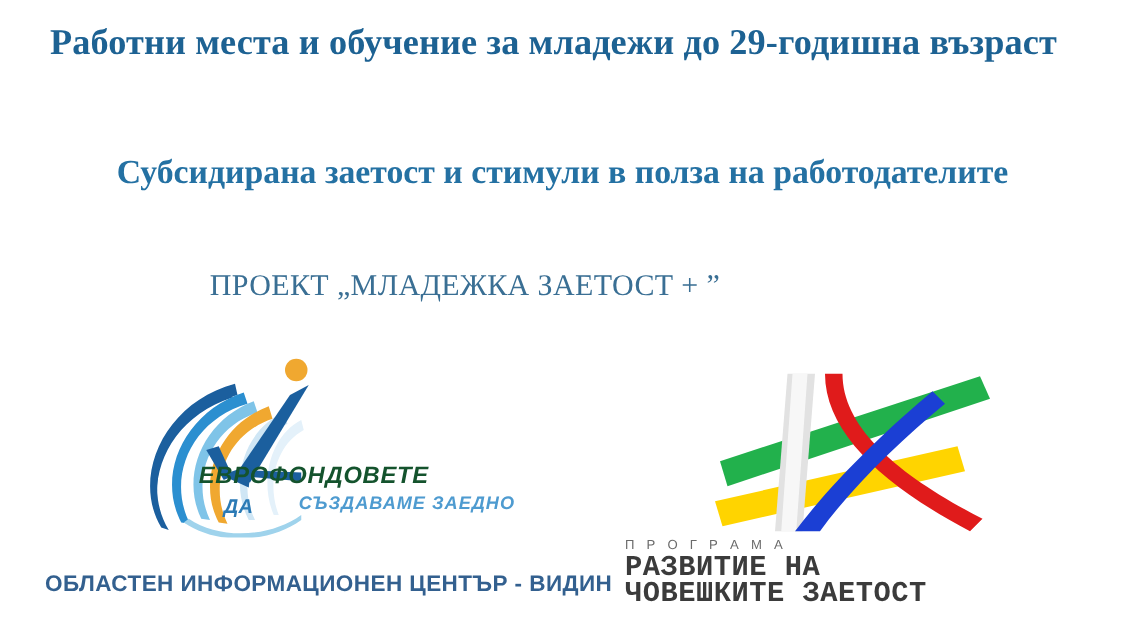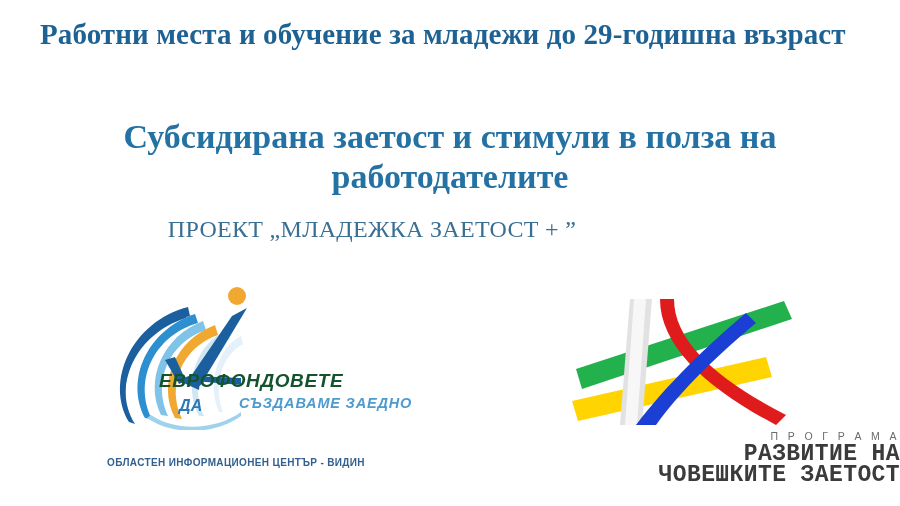--- a/index.html
+++ b/index.html
@@ -37,21 +37,21 @@
   .subtitle-block {
     position: absolute;
     left: 0;
     top: 117px;
     width: 900px;
     text-align: center;
   }
   .subtitle {
     font-family: "Liberation Serif", serif;
     font-weight: bold;
-    font-size: 34px;
+    font-size: 27px;
     line-height: 40px;
     color: #2471a3;
     padding: 0 70px;
   }
 
   .project-block {
     position: absolute;
     left: 0;
     top: 213px;
     width: 744px;
@@ -133,21 +133,21 @@
   }
 
   .oic-caption {
     position: absolute;
     left: 0;
     top: 182px;
     width: 400px;
     text-align: center;
     font-family: "Liberation Sans", sans-serif;
     font-weight: bold;
-    font-size: 10px;
+    font-size: 18px;
     letter-spacing: 0.35px;
     color: #33608f;
     white-space: nowrap;
   }
 
   
   .logo-right {
     position: absolute;
     left: 500px;
     top: 0;
@@ -161,21 +161,21 @@
     width: 230px;
     height: 130px;
   }
   .hrd-mark svg { display: block; }
 
   .hrd-text {
     position: absolute;
     left: 0;
     top: 155px;
     width: 400px;
-    text-align: right;
+    text-align: left;
   }
   .hrd-programa {
     font-family: "Liberation Sans", sans-serif;
     font-weight: normal;
     font-size: 10.5px;
     letter-spacing: 3.4px;
     color: #6b6b6b;
     margin-bottom: 2px;
   }
   .hrd-l1, .hrd-l2 {

